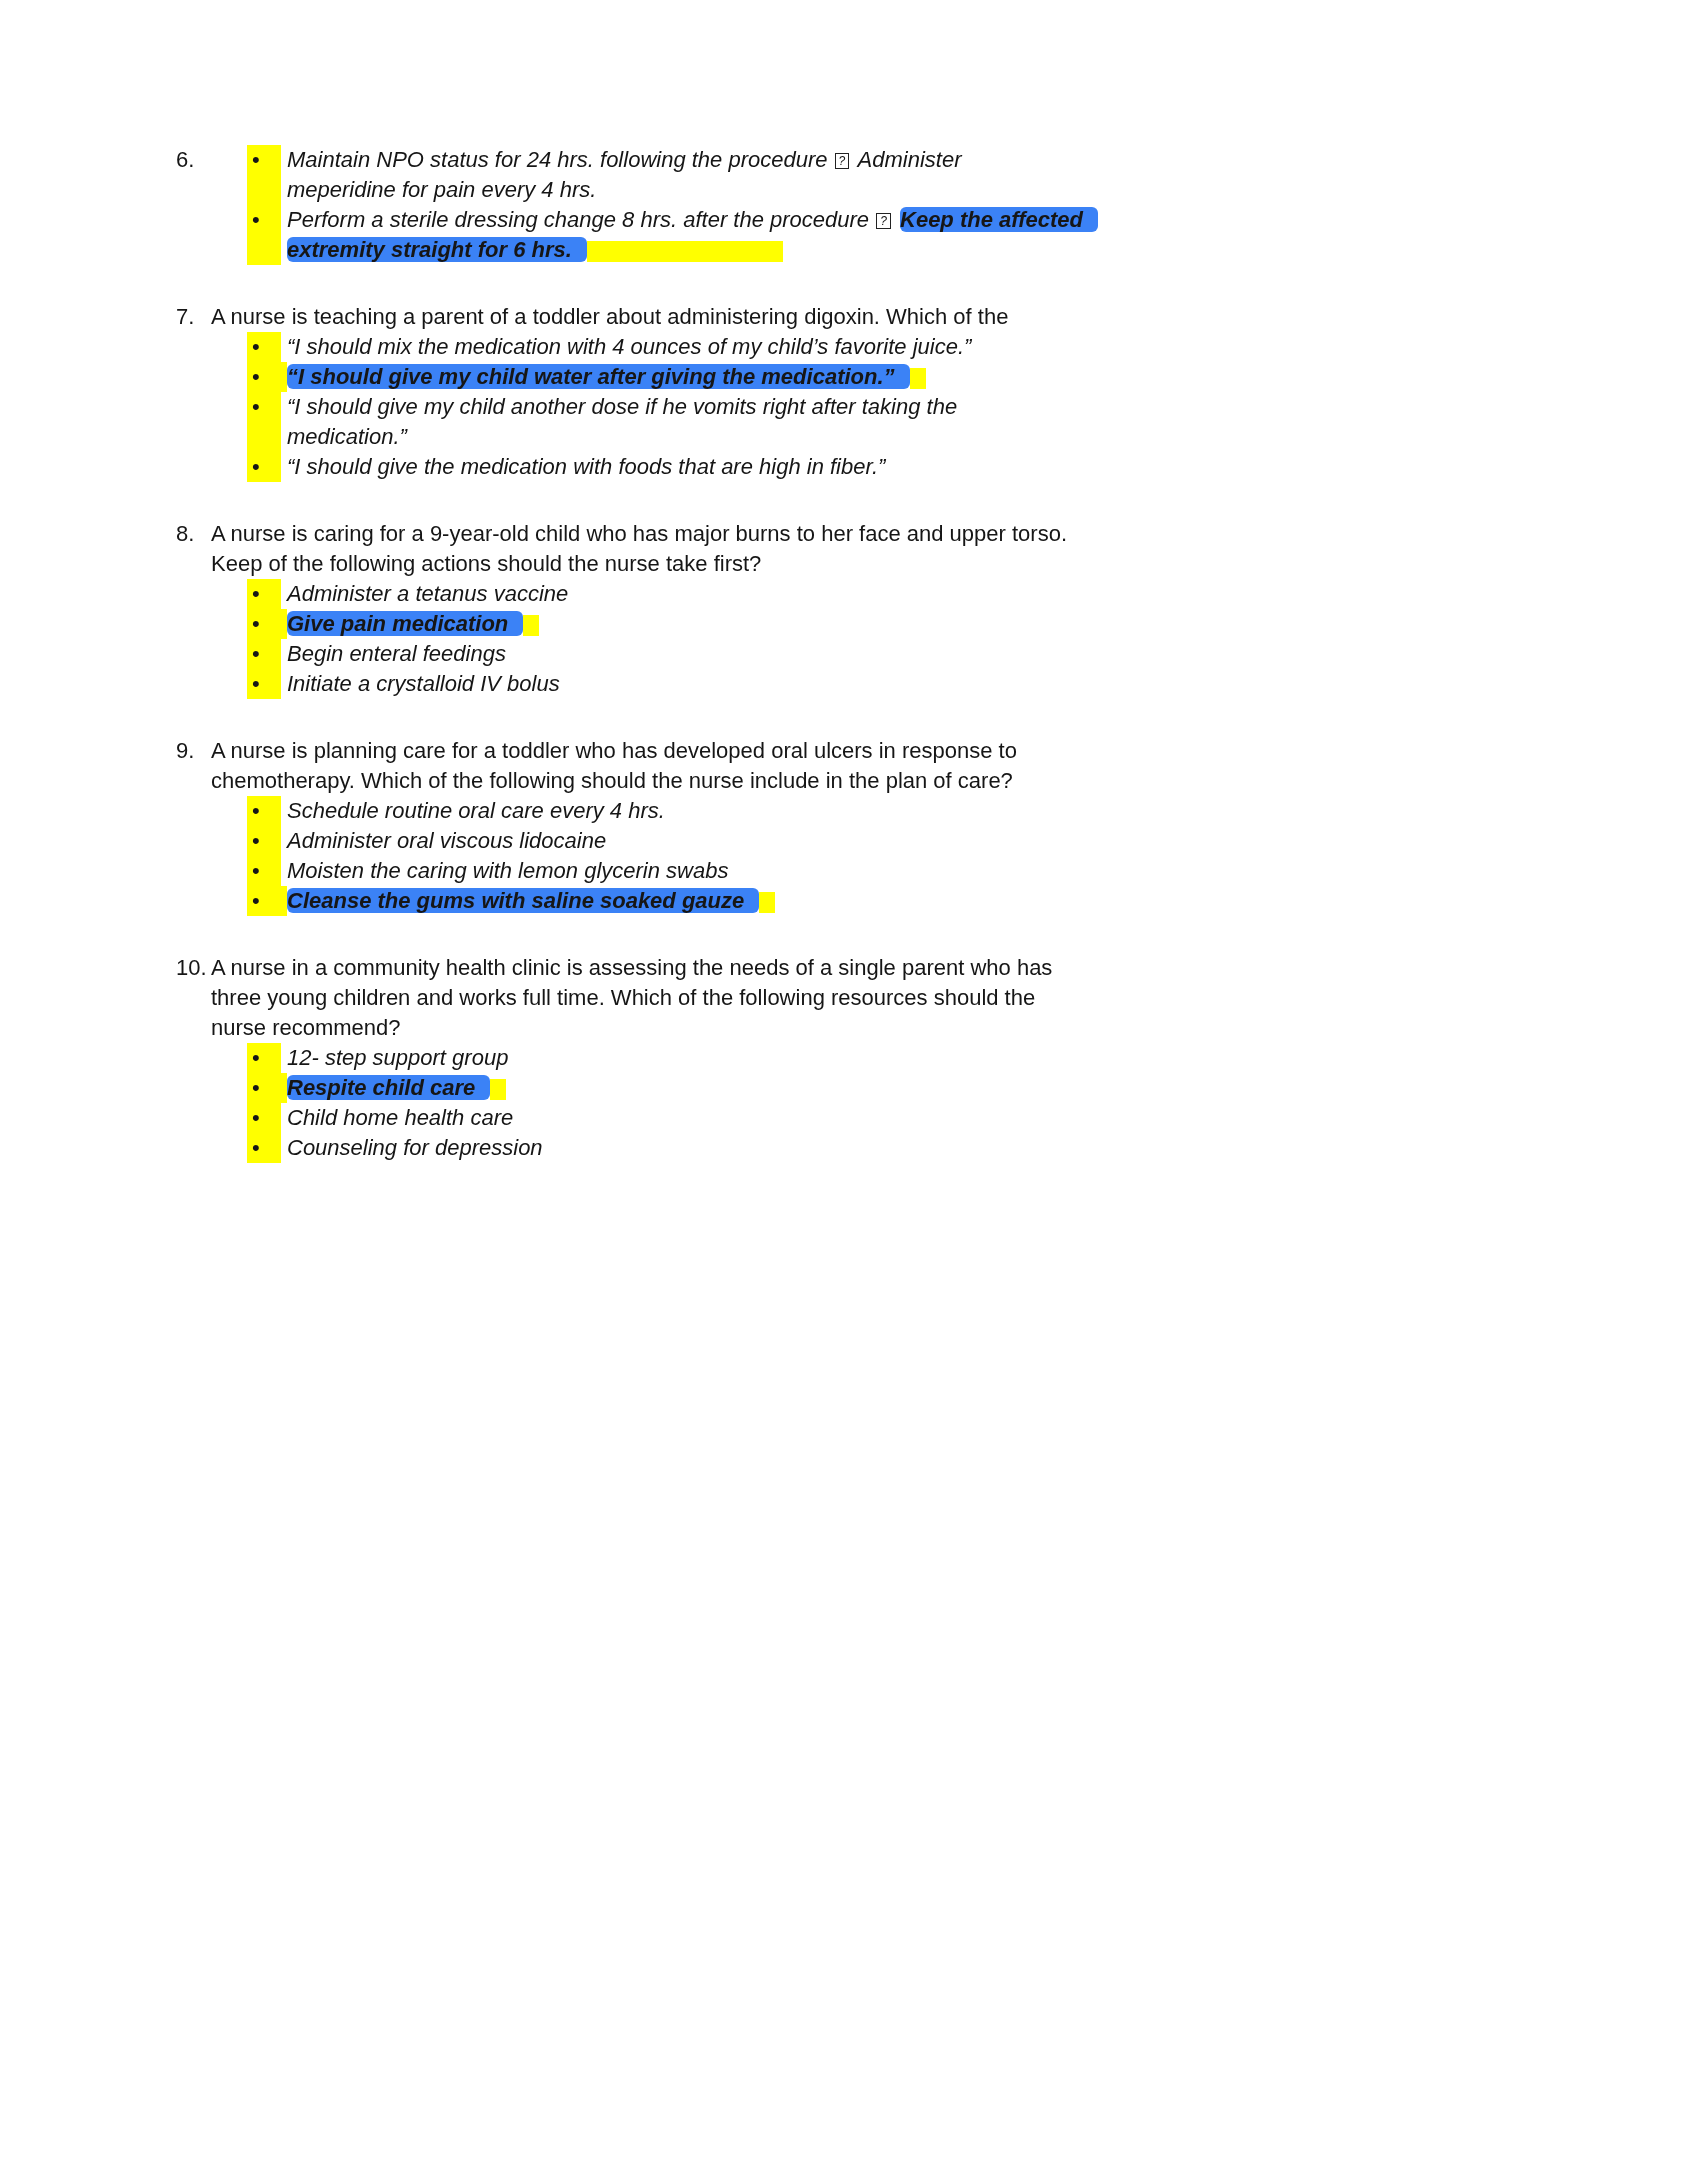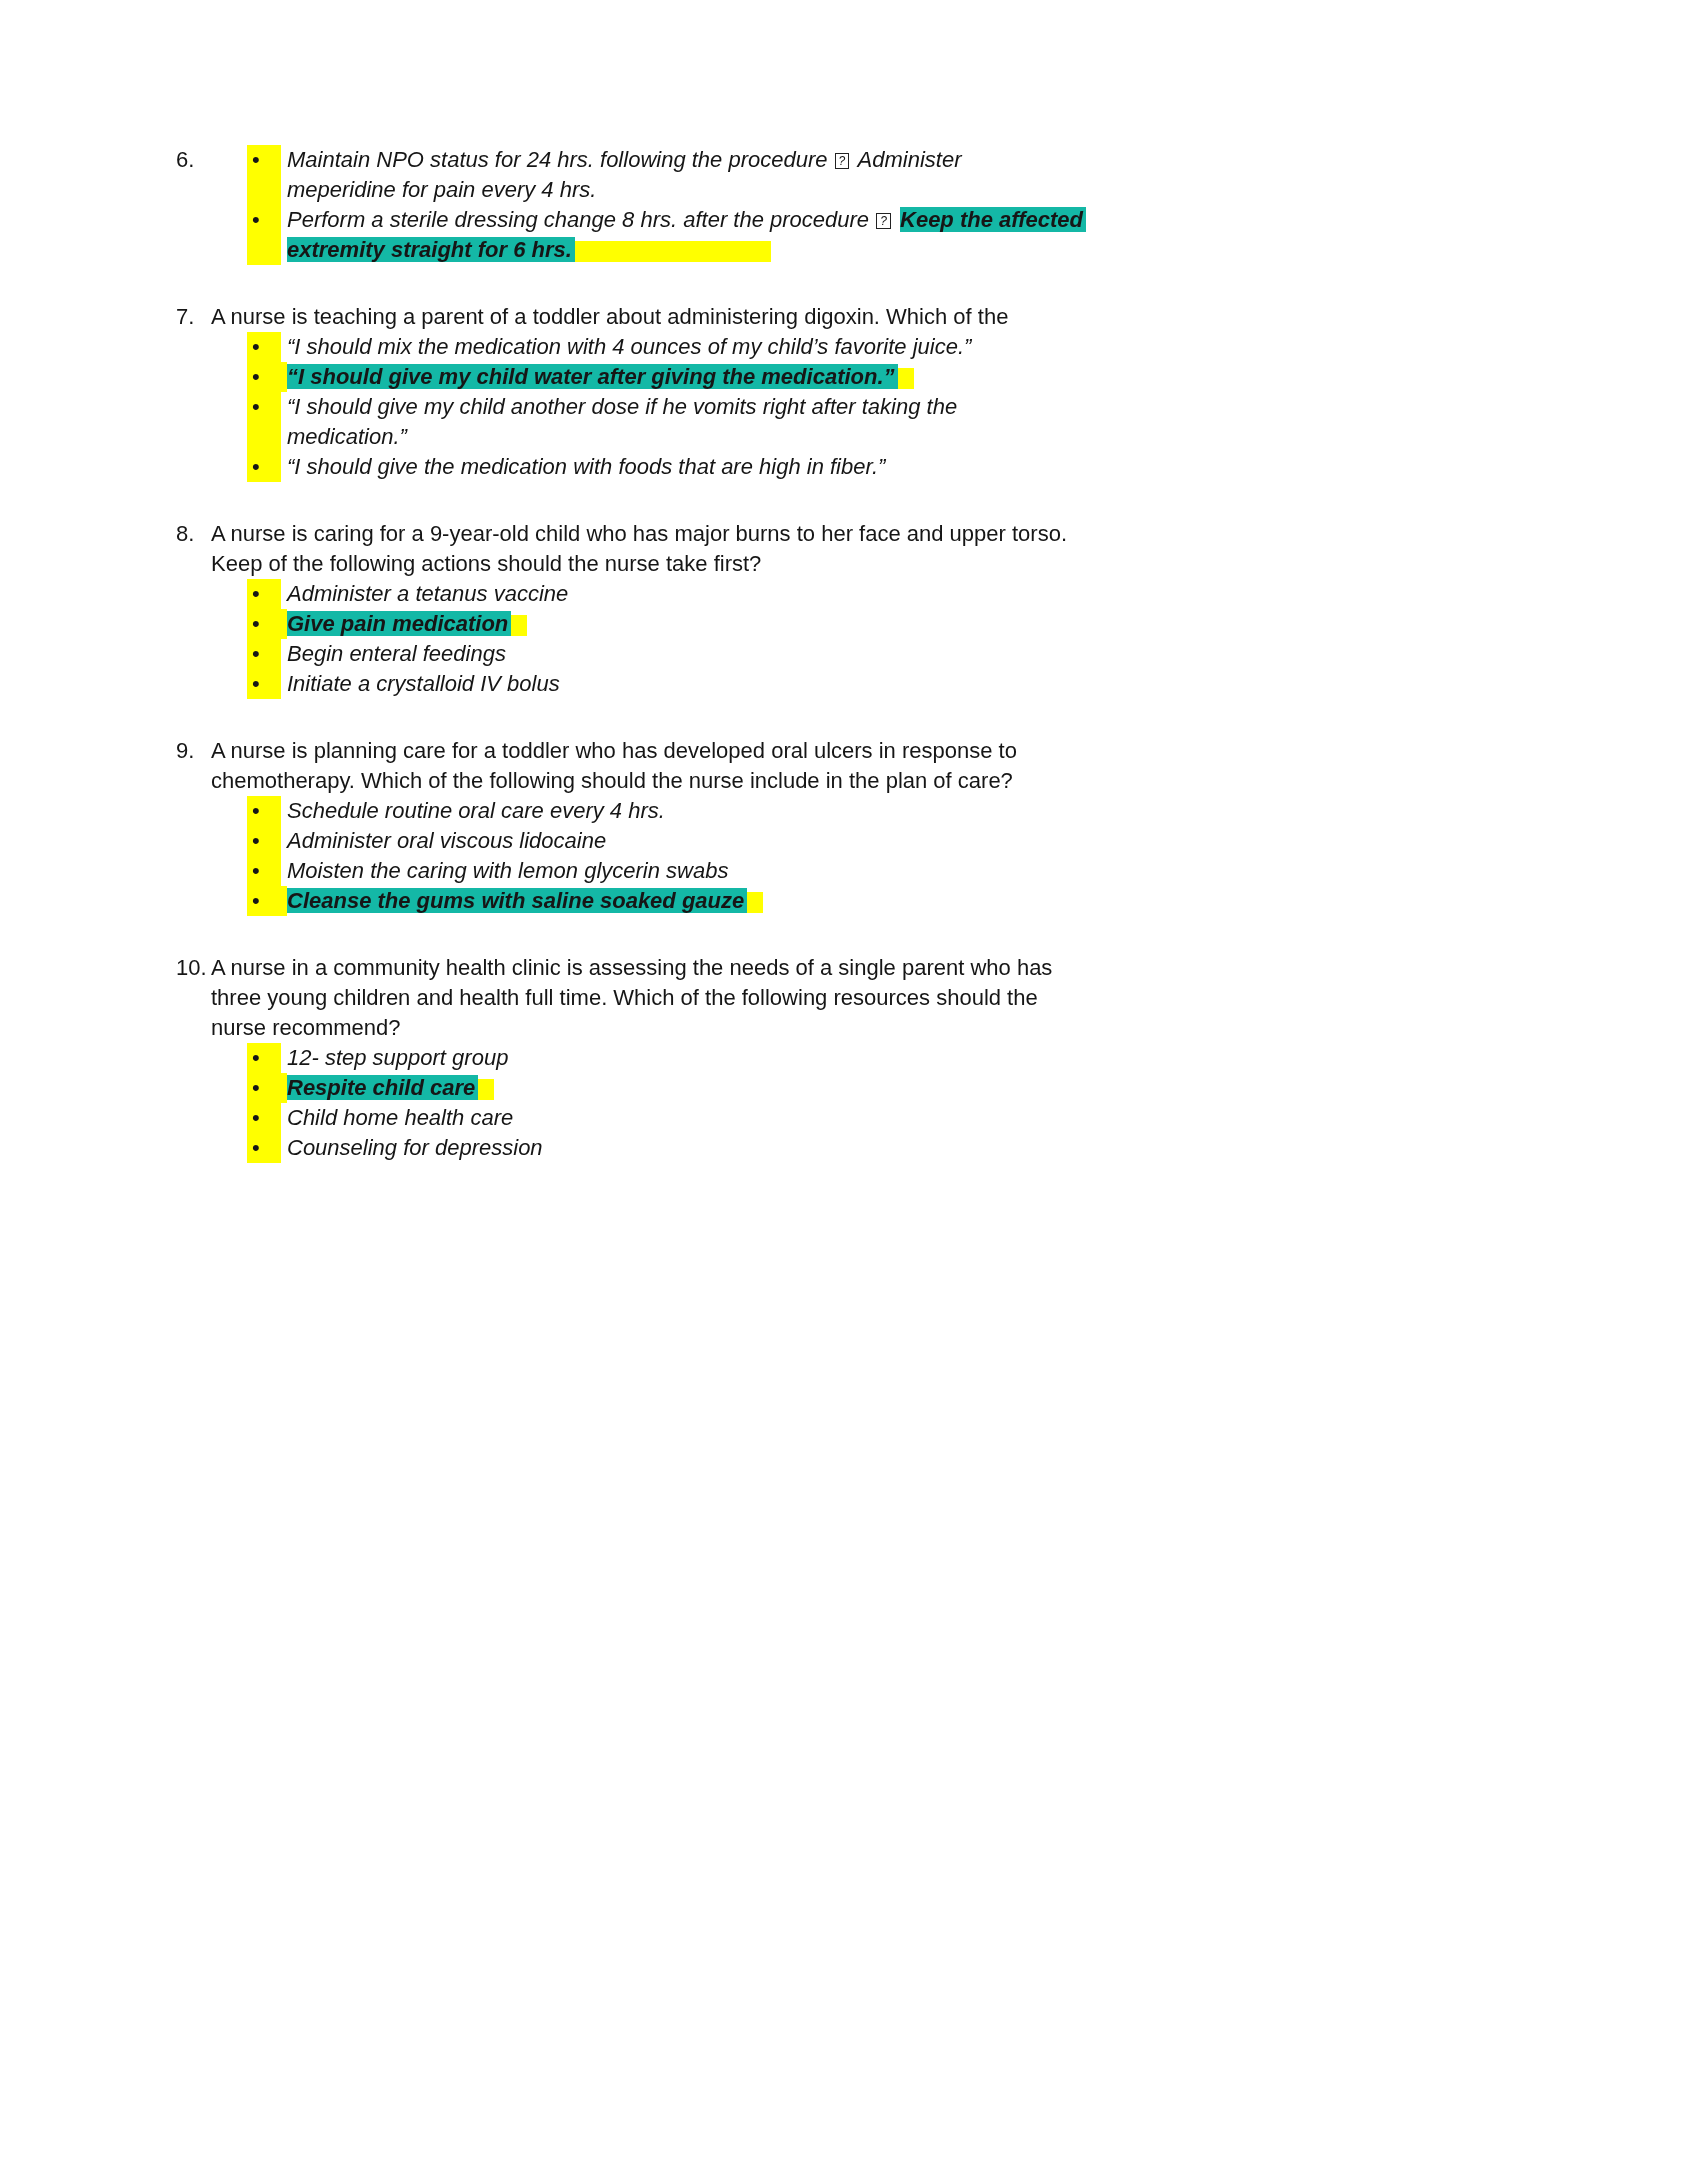--- a/index.html
+++ b/index.html
@@ -36,23 +36,24 @@
   }
   .option.hl .marker {
     flex-basis: 40px;
     width: 40px;
     margin-right: 0;
   }
   .option .marker { margin-right: 6px; }
   .option.hl .marker { margin-right: 0; }
   .otext { flex: 1; font-style: italic; }
   .seg.ans {
-    background: #14b8a6;
+    background: #3b82f6;
     font-weight: 700;
-    padding-right: 3px;
+    padding-right: 15px;
+    border-radius: 6px;
   }
   .glyph-box {
     display: inline-block;
     border: 1.4px solid #222222;
     font-size: 12px;
     line-height: 14px;
     padding: 0 3px;
     margin: 0 3px 0 1px;
     vertical-align: 2px;
   }
@@ -200,21 +201,21 @@
               </div>
             </div>
           </div>
         </div>
       </div>
       <div class="question">
         <div class="qnum">10.</div>
         <div class="qbody">
           <div class="qstem">
             <div class="line">A nurse in a community health clinic is assessing the needs of a single parent who has</div>
-            <div class="line">three young children and health full time. Which of the following resources should the</div>
+            <div class="line">three young children and works full time. Which of the following resources should the</div>
             <div class="line">nurse recommend?</div>
           </div>
           <div class="options">
             <div class="option">
               <div class="marker">•</div>
               <div class="otext">
                 <div class="line"><span class="seg">12- step support group</span></div>
               </div>
             </div>
             <div class="option hl">

